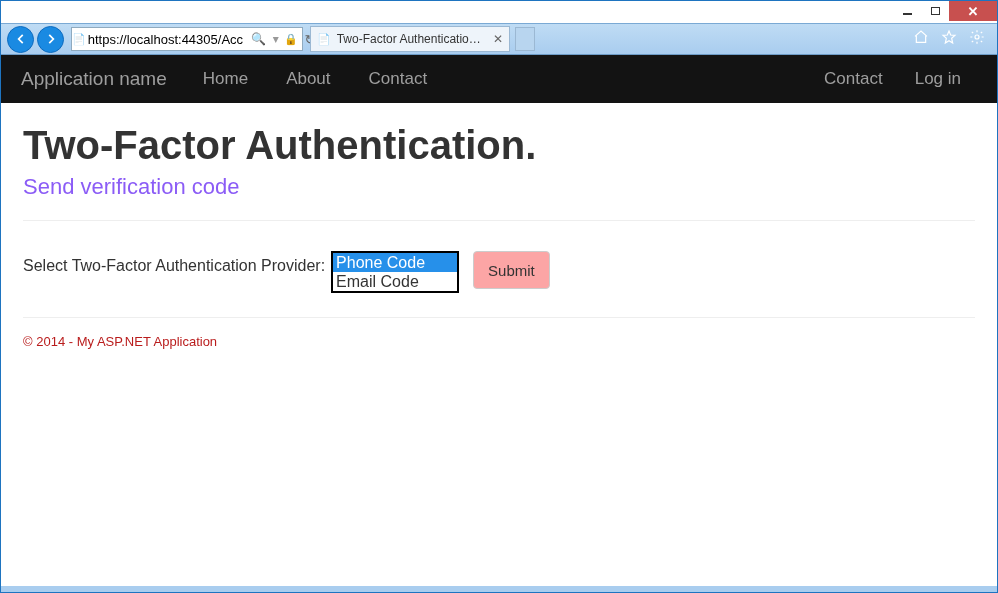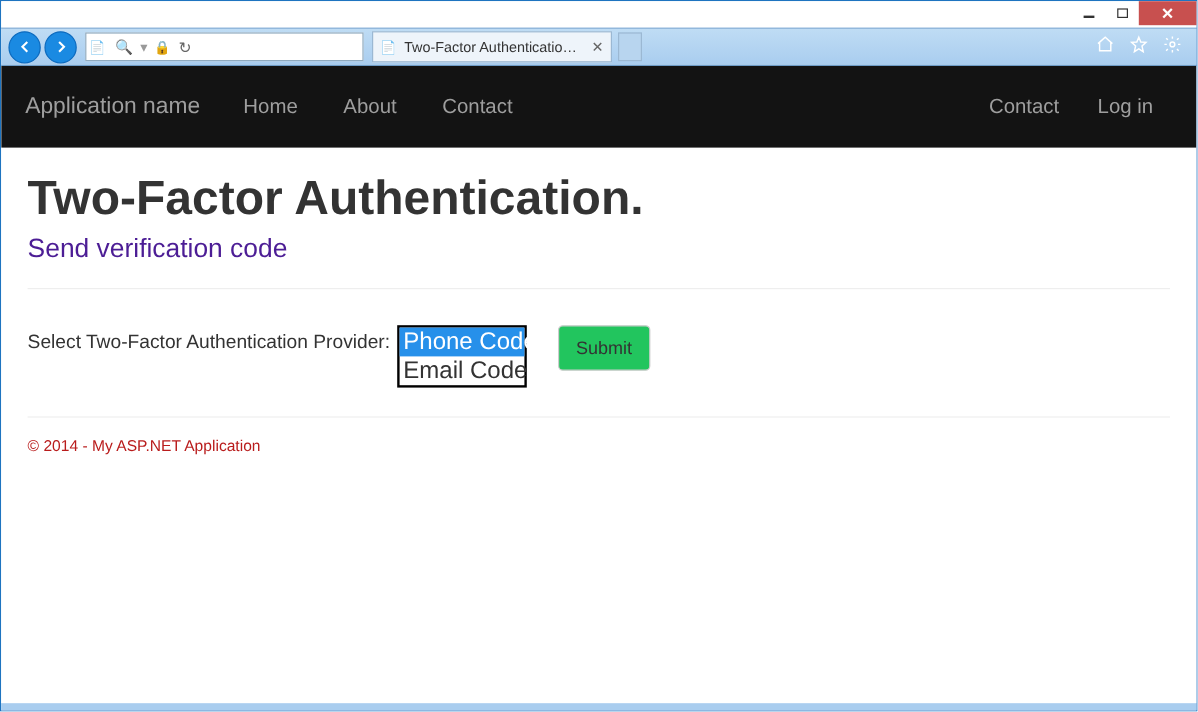--- a/index.html
+++ b/index.html
@@ -136,21 +136,21 @@
     .ie-right svg { width:16px; height:16px; }
 
     
     .page {
       flex:1;
       overflow:auto;
       background:#fff;
     }
     .navbar {
       background:#131313;
-      height:68px;
+      height:48px;
       display:flex;
       align-items:center;
       padding:0 20px;
       gap: 6px;
     }
     .brand {
       color:#9e9e9e;
       font-size:19px;
       padding:0 14px 0 0;
     }
@@ -167,61 +167,61 @@
     }
     h1.page-title {
       font-size:40px;
       font-weight:700;
       color:#333;
       margin-bottom:6px;
     }
     h2.subhead {
       font-size:22px;
       font-weight:400;
-      color:#4c1d95;
+      color:#8b5cf6;
       margin-bottom:20px;
     }
     hr.sep {
       border:none;
       border-top:1px solid #eee;
       margin: 14px 0 30px 0;
     }
     .form-row {
       display:flex;
       align-items:flex-start;
       gap: 6px;
       font-size:16px;
       color:#333;
       margin-bottom: 24px;
     }
     .form-label { padding-top:6px; }
     .select-box {
       border:2px solid #000;
-      font-size:20px;
-      width:108px;
+      font-size:16px;
+      width:128px;
       background:#fff;
       line-height: 1.2;
     }
     .select-opt {
       padding: 0 3px;
       white-space: nowrap;
     }
     .select-opt.selected {
       background:#2690ea;
       color:#fff;
     }
     .submit-btn {
-      background:#22c55e;
+      background:#fca5a5;
       border:1px solid #ccc;
       border-radius:4px;
       padding: 8px 14px;
       font-size:15px;
       color:#333;
       height: 38px;
-      margin-left:20px;
+      margin-left:8px;
     }
     hr.foot-sep {
       border:none;
       border-top:1px solid #eee;
       margin: 20px 0 16px 0;
     }
     .footer {
       font-size:13px;
       color:#b91c1c;
     }
@@ -259,20 +259,21 @@
         </svg>
     </div>
     <div class="nav-btn">
       <svg viewBox="0 0 24 24" fill="none" stroke="#fff" stroke-width="3">
           <path d="M9 5 L16 12 L9 19"></path>
         </svg>
     </div>
 
     <div class="addr-wrap">
       <span class="addr-icon">📄</span>
+      <input class="addr-input" value="https://localhost:44305/Acc" style="">
       <div class="addr-tools">
         <span class="search-glyph">🔍</span>
         <span style="color:#999">▾</span>
         <span class="lock-glyph">🔒</span>
         <span class="refresh-glyph">↻</span>
       </div>
     </div>
 
     <div class="tab">
       <span class="favicon">📄</span>

